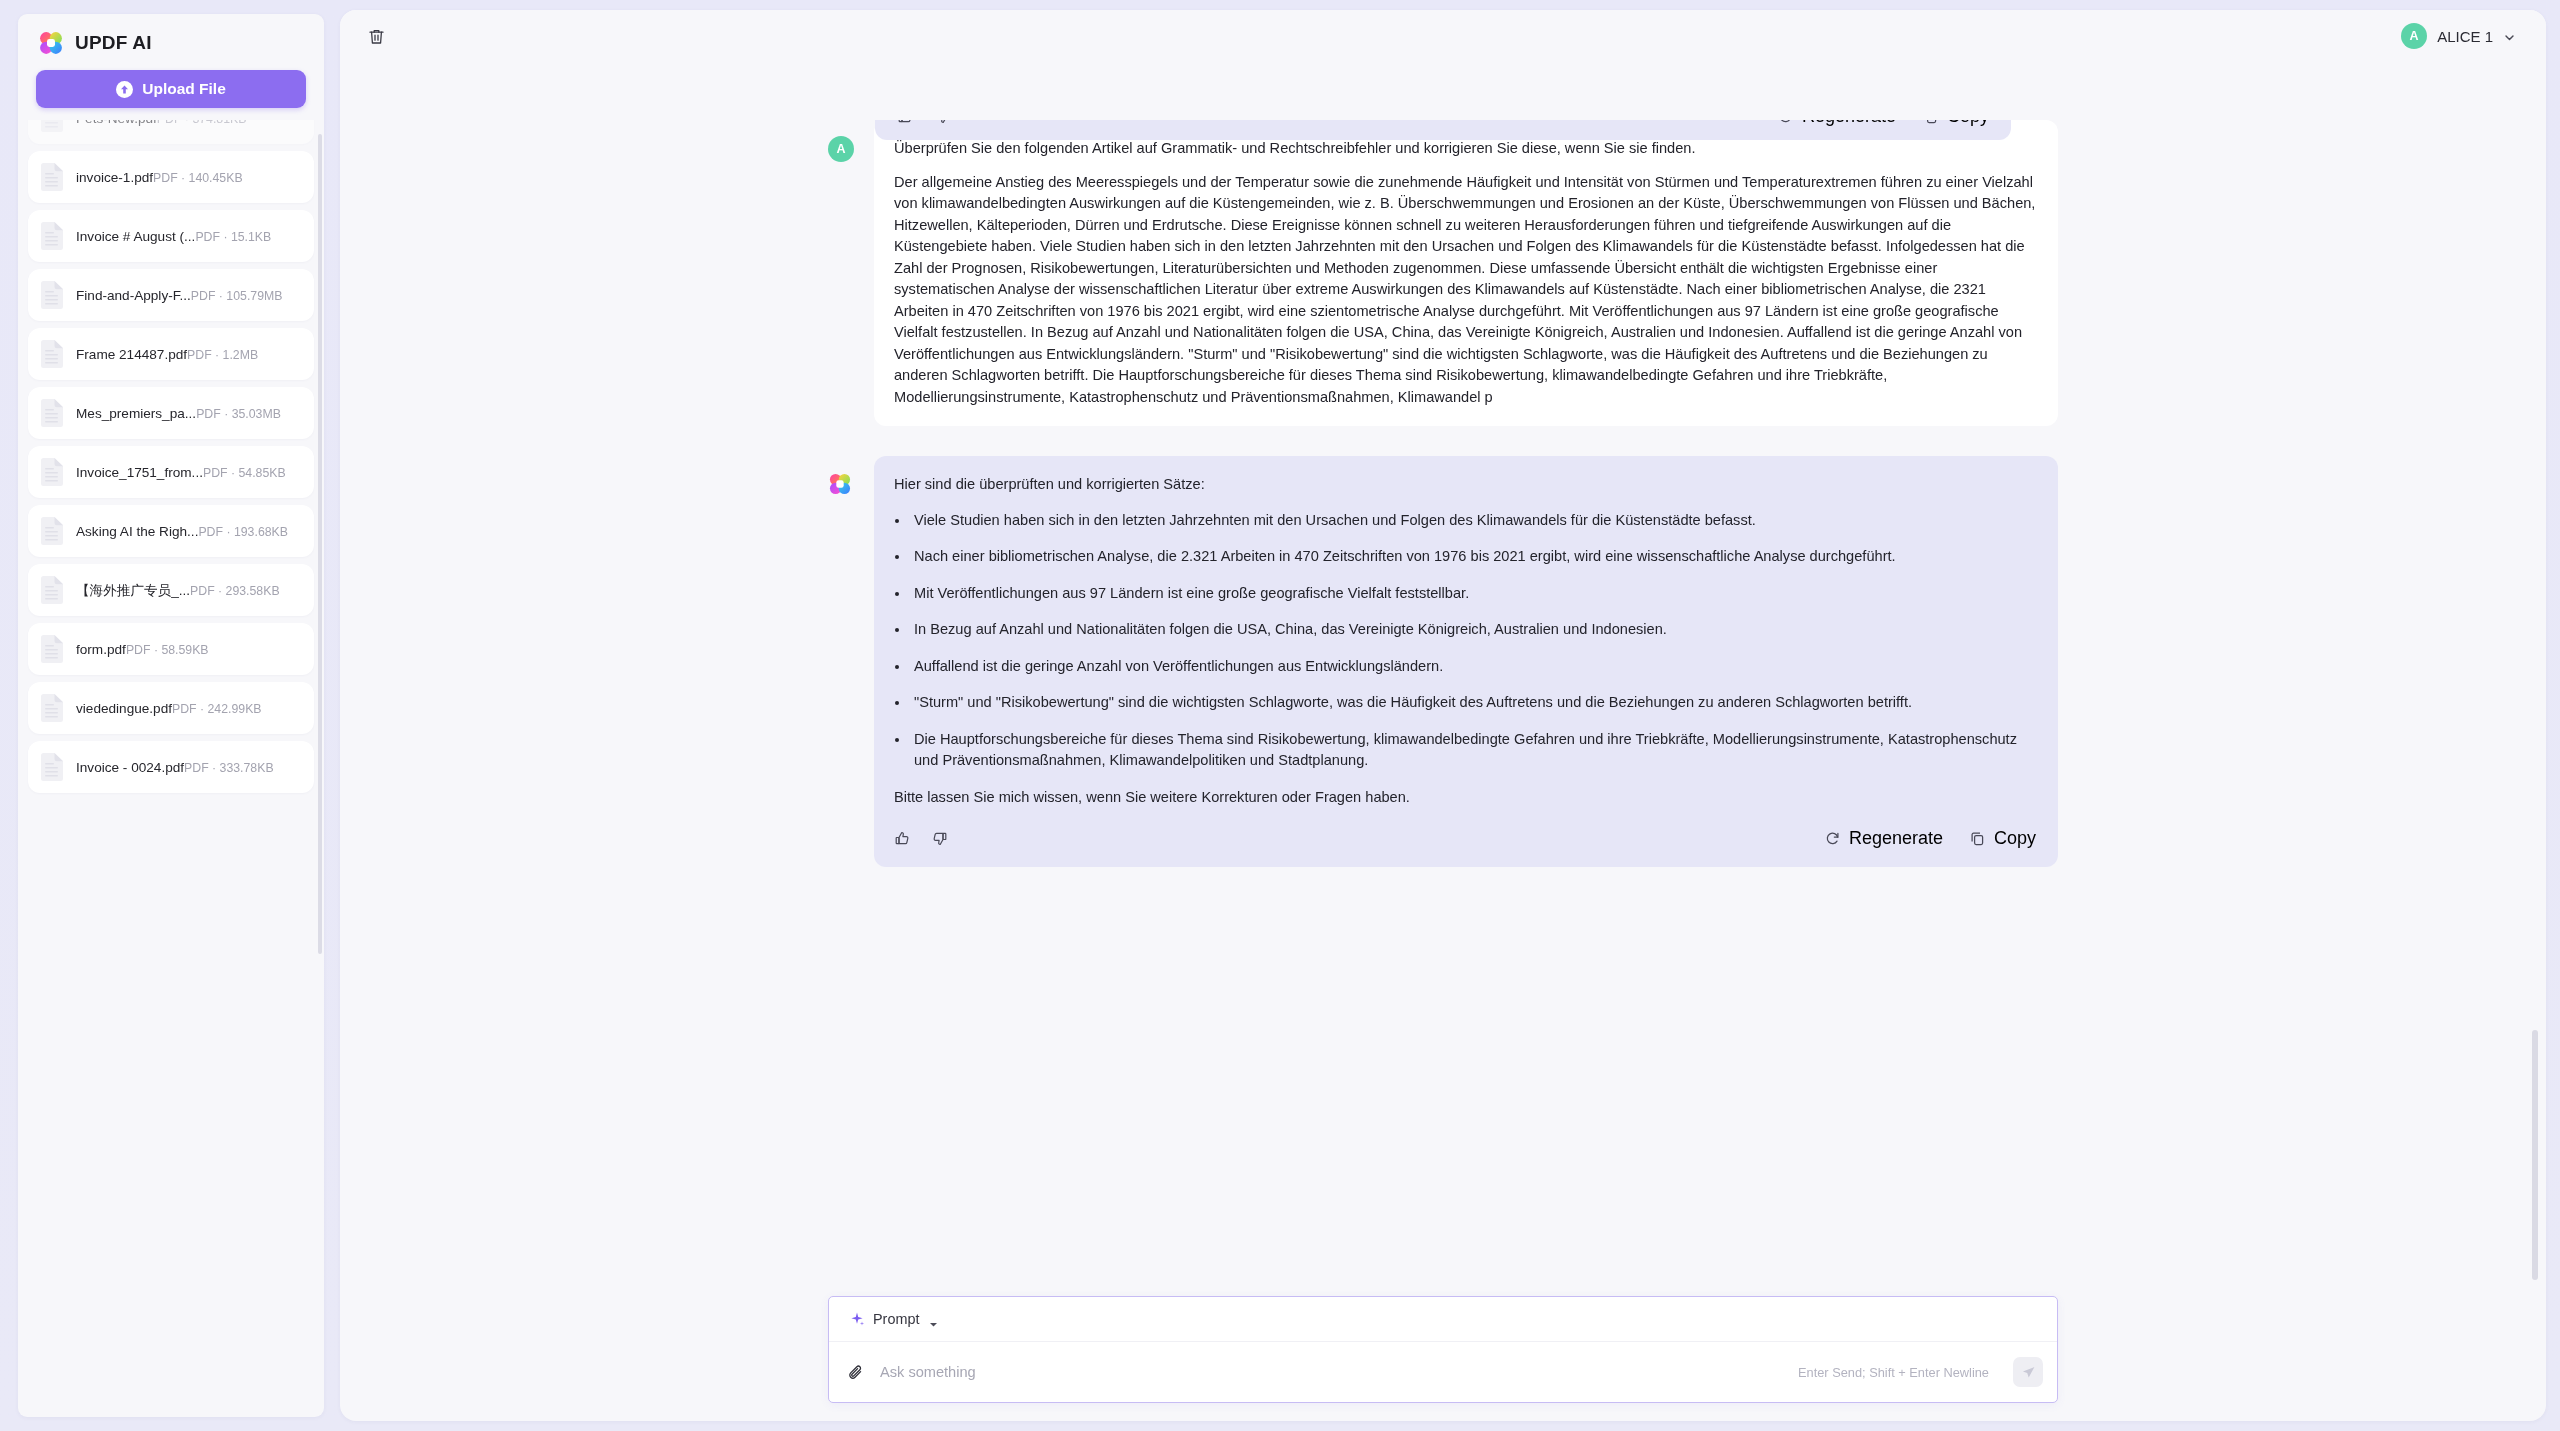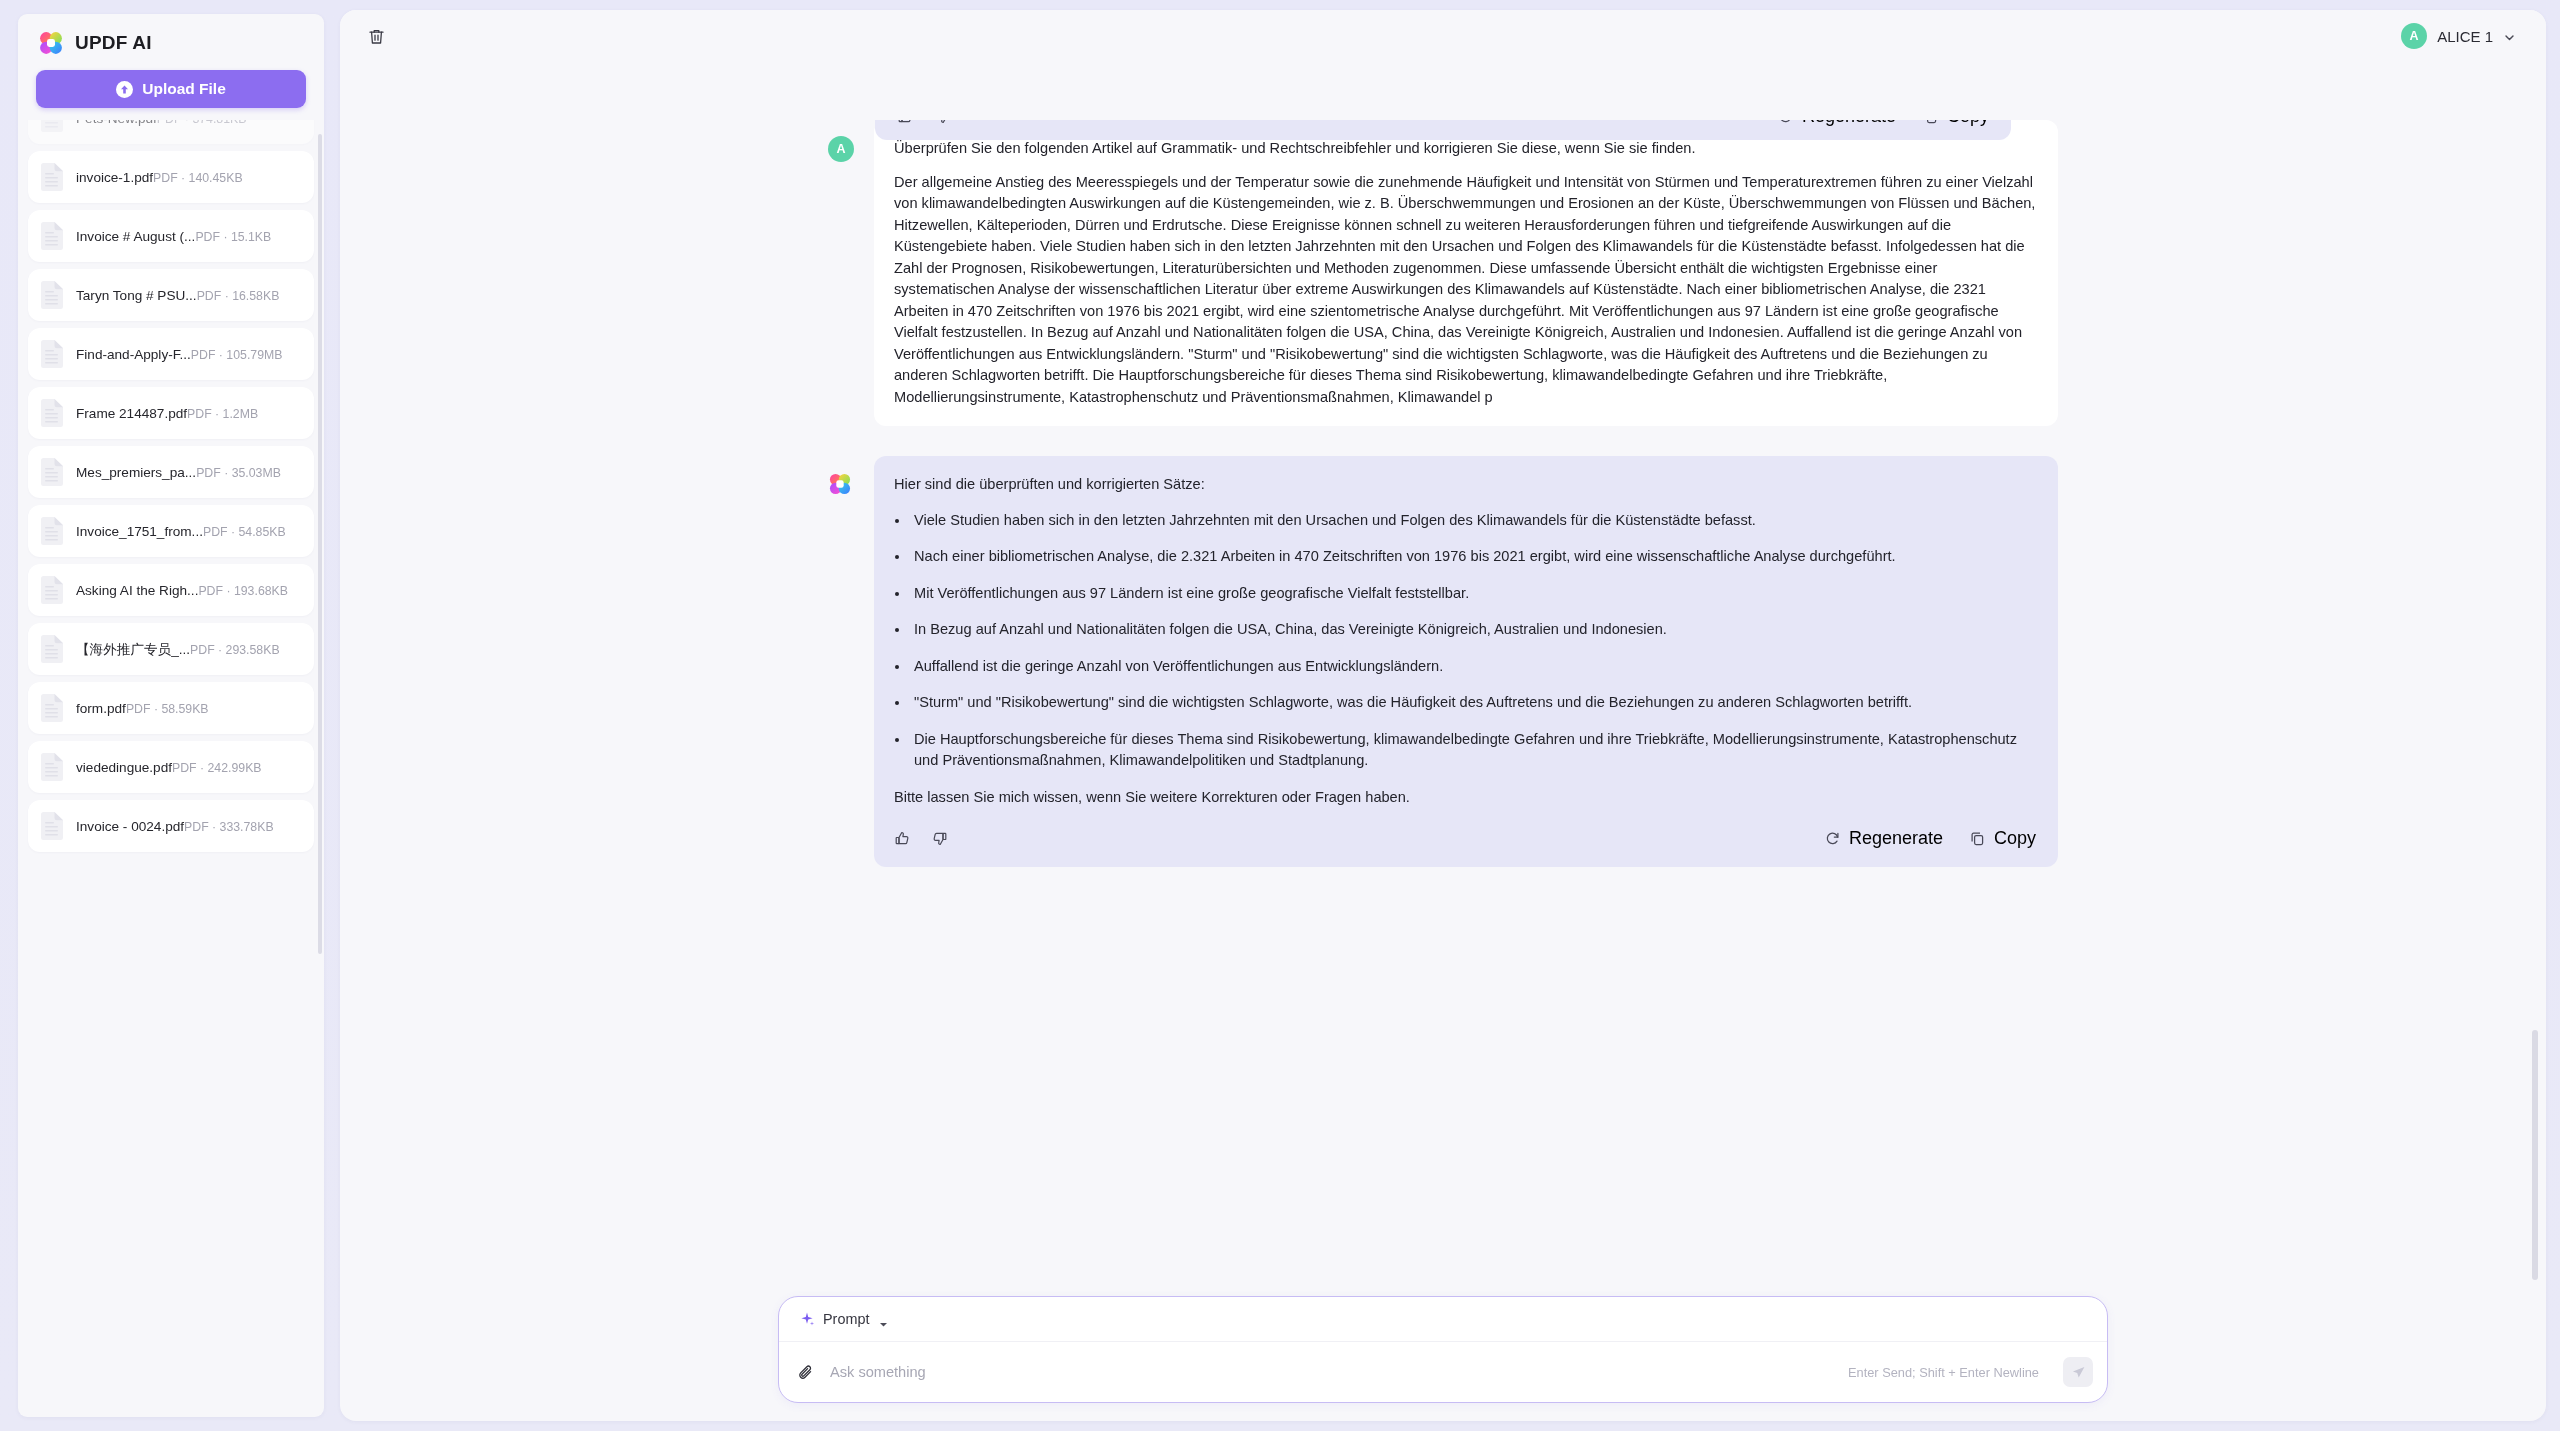--- a/index.html
+++ b/index.html
@@ -219,24 +219,24 @@
     border-radius: 4px;
   }
 
   
   .composer-wrap {
     position: absolute;
     left: 0; right: 0; bottom: 18px;
     display: flex; justify-content: center;
   }
   .composer {
-    width: 1330px;
+    width: 1230px;
     background: #ffffff;
     border: 1.4px solid #c7bcf4;
-    border-radius: 20px;
+    border-radius: 5px;
     box-shadow: 0 2px 10px rgba(120,100,220,.07);
     overflow: hidden;
   }
   .composer-head {
     height: 45px;
     display: flex; align-items: center; gap: 8px;
     padding: 0 20px;
     border-bottom: 1px solid #f0f0f5;
     cursor: pointer;
   }
@@ -348,33 +348,20 @@
                   <path d="M1 3.5A2.5 2.5 0 0 1 3.5 1h11L23 9.2V26.5A2.5 2.5 0 0 1 20.5 29h-17A2.5 2.5 0 0 1 1 26.5Z" fill="#f0f0f4"></path>
                   <path d="M14.5 1 23 9.2h-6a2.5 2.5 0 0 1-2.5-2.5Z" fill="#e2e2ea"></path>
                   <g fill="#e0e0e8">
                     <rect x="5" y="11" width="9" height="1.5" rx=".7"></rect>
                     <rect x="5" y="15" width="13" height="1.5" rx=".7"></rect>
                     <rect x="5" y="19" width="13" height="1.5" rx=".7"></rect>
                     <rect x="5" y="23" width="13" height="1.5" rx=".7"></rect>
                   </g>
                 </svg></span>
               <span class="file-meta"><span class="file-name">Invoice # August (...</span><span class="file-sub">PDF · 15.1KB</span></span>
-            </div>
-            <div class="file-item">
-              <span class="file-icon"><svg viewBox="0 0 24 30" width="24" height="30">
-                  <path d="M1 3.5A2.5 2.5 0 0 1 3.5 1h11L23 9.2V26.5A2.5 2.5 0 0 1 20.5 29h-17A2.5 2.5 0 0 1 1 26.5Z" fill="#f0f0f4"></path>
-                  <path d="M14.5 1 23 9.2h-6a2.5 2.5 0 0 1-2.5-2.5Z" fill="#e2e2ea"></path>
-                  <g fill="#e0e0e8">
-                    <rect x="5" y="11" width="9" height="1.5" rx=".7"></rect>
-                    <rect x="5" y="15" width="13" height="1.5" rx=".7"></rect>
-                    <rect x="5" y="19" width="13" height="1.5" rx=".7"></rect>
-                    <rect x="5" y="23" width="13" height="1.5" rx=".7"></rect>
-                  </g>
-                </svg></span>
-              <span class="file-meta"><span class="file-name">Taryn Tong # PSU...</span><span class="file-sub">PDF · 16.58KB</span></span>
             </div>
             <div class="file-item">
               <span class="file-icon"><svg viewBox="0 0 24 30" width="24" height="30">
                   <path d="M1 3.5A2.5 2.5 0 0 1 3.5 1h11L23 9.2V26.5A2.5 2.5 0 0 1 20.5 29h-17A2.5 2.5 0 0 1 1 26.5Z" fill="#f0f0f4"></path>
                   <path d="M14.5 1 23 9.2h-6a2.5 2.5 0 0 1-2.5-2.5Z" fill="#e2e2ea"></path>
                   <g fill="#e0e0e8">
                     <rect x="5" y="11" width="9" height="1.5" rx=".7"></rect>
                     <rect x="5" y="15" width="13" height="1.5" rx=".7"></rect>
                     <rect x="5" y="19" width="13" height="1.5" rx=".7"></rect>
                     <rect x="5" y="23" width="13" height="1.5" rx=".7"></rect>

